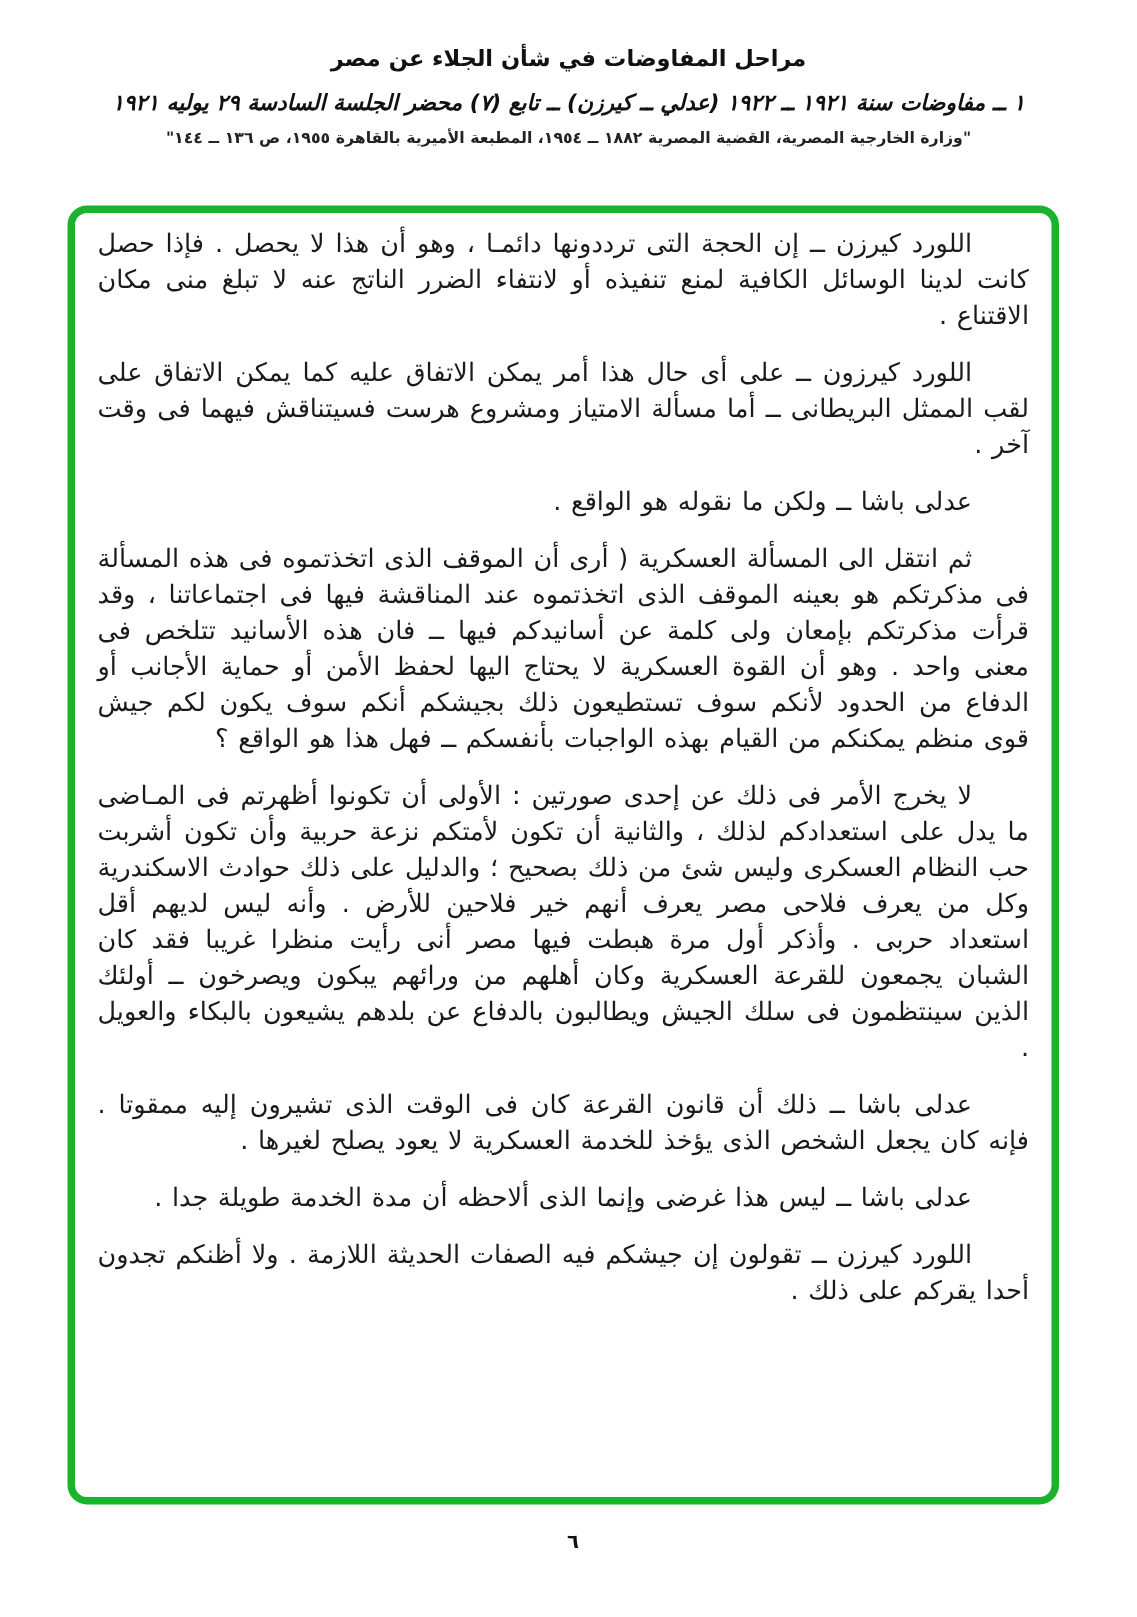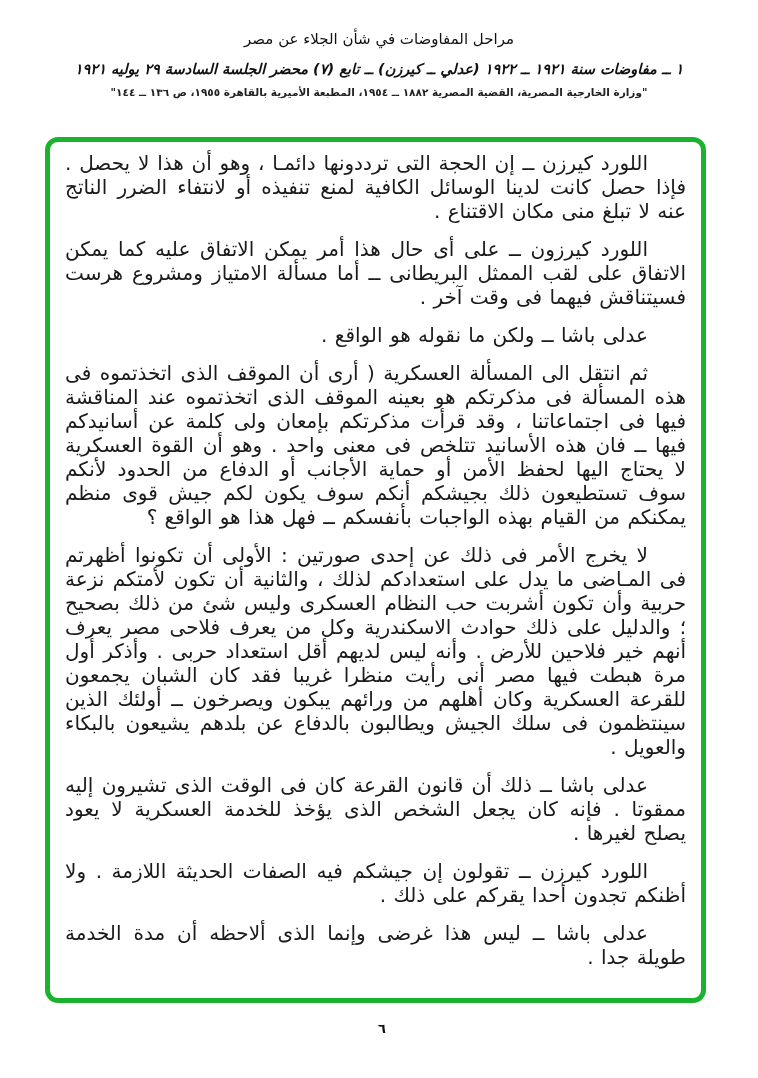--- a/index.html
+++ b/index.html
@@ -15,21 +15,21 @@
     color: #111111;
     overflow: hidden;
   }
   .header {
     direction: rtl;
     text-align: center;
     padding-top: 30px;
   }
   .title-main {
     font-size: 15px;
-    font-weight: normal;
+    font-weight: bold;
     margin: 0 0 13px 0;
     letter-spacing: 0.2px;
   }
   .title-sub {
     font-size: 14.5px;
     font-weight: bold;
     margin: 0 0 9px 0;
     font-style: italic;
   }
   .source-line {
@@ -46,21 +46,21 @@
     height: 866px;
     box-sizing: border-box;
     border: 5px solid #1bb32e;
     border-radius: 13px;
     padding: 9px 15px 10px 15px;
     direction: rtl;
     background: #ffffff;
   }
   .content-box p {
     margin: 0 0 14px 0;
-    font-size: 20px;
+    font-size: 17px;
     line-height: 24px;
     text-align: justify;
     text-indent: 38px;
     color: #1a1a1a;
     word-spacing: 1px;
   }
   .page-number {
     position: absolute;
     left: 378px;
     top: 1021px;
@@ -78,17 +78,17 @@
   <p class="source-line">"وزارة الخارجية المصرية، القضية المصرية ١٨٨٢ ــ ١٩٥٤، المطبعة الأميرية بالقاهرة ١٩٥٥، ص ١٣٦ ــ ١٤٤"</p>
 </div>
 
 <div class="content-box" style="border-color: rgb(27, 179, 46);">
   <p>اللورد كيرزن ــ إن الحجة التى ترددونها دائمـا ، وهو أن هذا لا يحصل . فإذا حصل كانت لدينا الوسائل الكافية لمنع تنفيذه أو لانتفاء الضرر الناتج عنه لا تبلغ منى مكان الاقتناع .</p>
   <p>اللورد كيرزون ــ على أى حال هذا أمر يمكن الاتفاق عليه كما يمكن الاتفاق على لقب الممثل البريطانى ــ أما مسألة الامتياز ومشروع هرست فسيتناقش فيهما فى وقت آخر .</p>
   <p>عدلى باشا ــ ولكن ما نقوله هو الواقع .</p>
   <p>ثم انتقل الى المسألة العسكرية ( أرى أن الموقف الذى اتخذتموه فى هذه المسألة فى مذكرتكم هو بعينه الموقف الذى اتخذتموه عند المناقشة فيها فى اجتماعاتنا ، وقد قرأت مذكرتكم بإمعان ولى كلمة عن أسانيدكم فيها ــ فان هذه الأسانيد تتلخص فى معنى واحد . وهو أن القوة العسكرية لا يحتاج اليها لحفظ الأمن أو حماية الأجانب أو الدفاع من الحدود لأنكم سوف تستطيعون ذلك بجيشكم أنكم سوف يكون لكم جيش قوى منظم يمكنكم من القيام بهذه الواجبات بأنفسكم ــ فهل هذا هو الواقع ؟</p>
   <p>لا يخرج الأمر فى ذلك عن إحدى صورتين : الأولى أن تكونوا أظهرتم فى المـاضى ما يدل على استعدادكم لذلك ، والثانية أن تكون لأمتكم نزعة حربية وأن تكون أشربت حب النظام العسكرى وليس شئ من ذلك بصحيح ؛ والدليل على ذلك حوادث الاسكندرية وكل من يعرف فلاحى مصر يعرف أنهم خير فلاحين للأرض . وأنه ليس لديهم أقل استعداد حربى . وأذكر أول مرة هبطت فيها مصر أنى رأيت منظرا غريبا فقد كان الشبان يجمعون للقرعة العسكرية وكان أهلهم من ورائهم يبكون ويصرخون ــ أولئك الذين سينتظمون فى سلك الجيش ويطالبون بالدفاع عن بلدهم يشيعون بالبكاء والعويل .</p>
   <p>عدلى باشا ــ ذلك أن قانون القرعة كان فى الوقت الذى تشيرون إليه ممقوتا . فإنه كان يجعل الشخص الذى يؤخذ للخدمة العسكرية لا يعود يصلح لغيرها .</p>
+  <p>عدلى باشا ــ ليس هذا غرضى وإنما الذى ألاحظه أن مدة الخدمة طويلة جدا .</p>
   <p>اللورد كيرزن ــ تقولون إن جيشكم فيه الصفات الحديثة اللازمة . ولا أظنكم تجدون أحدا يقركم على ذلك .</p>
-  <p>عدلى باشا ــ ليس هذا غرضى وإنما الذى ألاحظه أن مدة الخدمة طويلة جدا .</p>
 </div>
 
 <div class="page-number">٦</div>
 
 </body></html>

